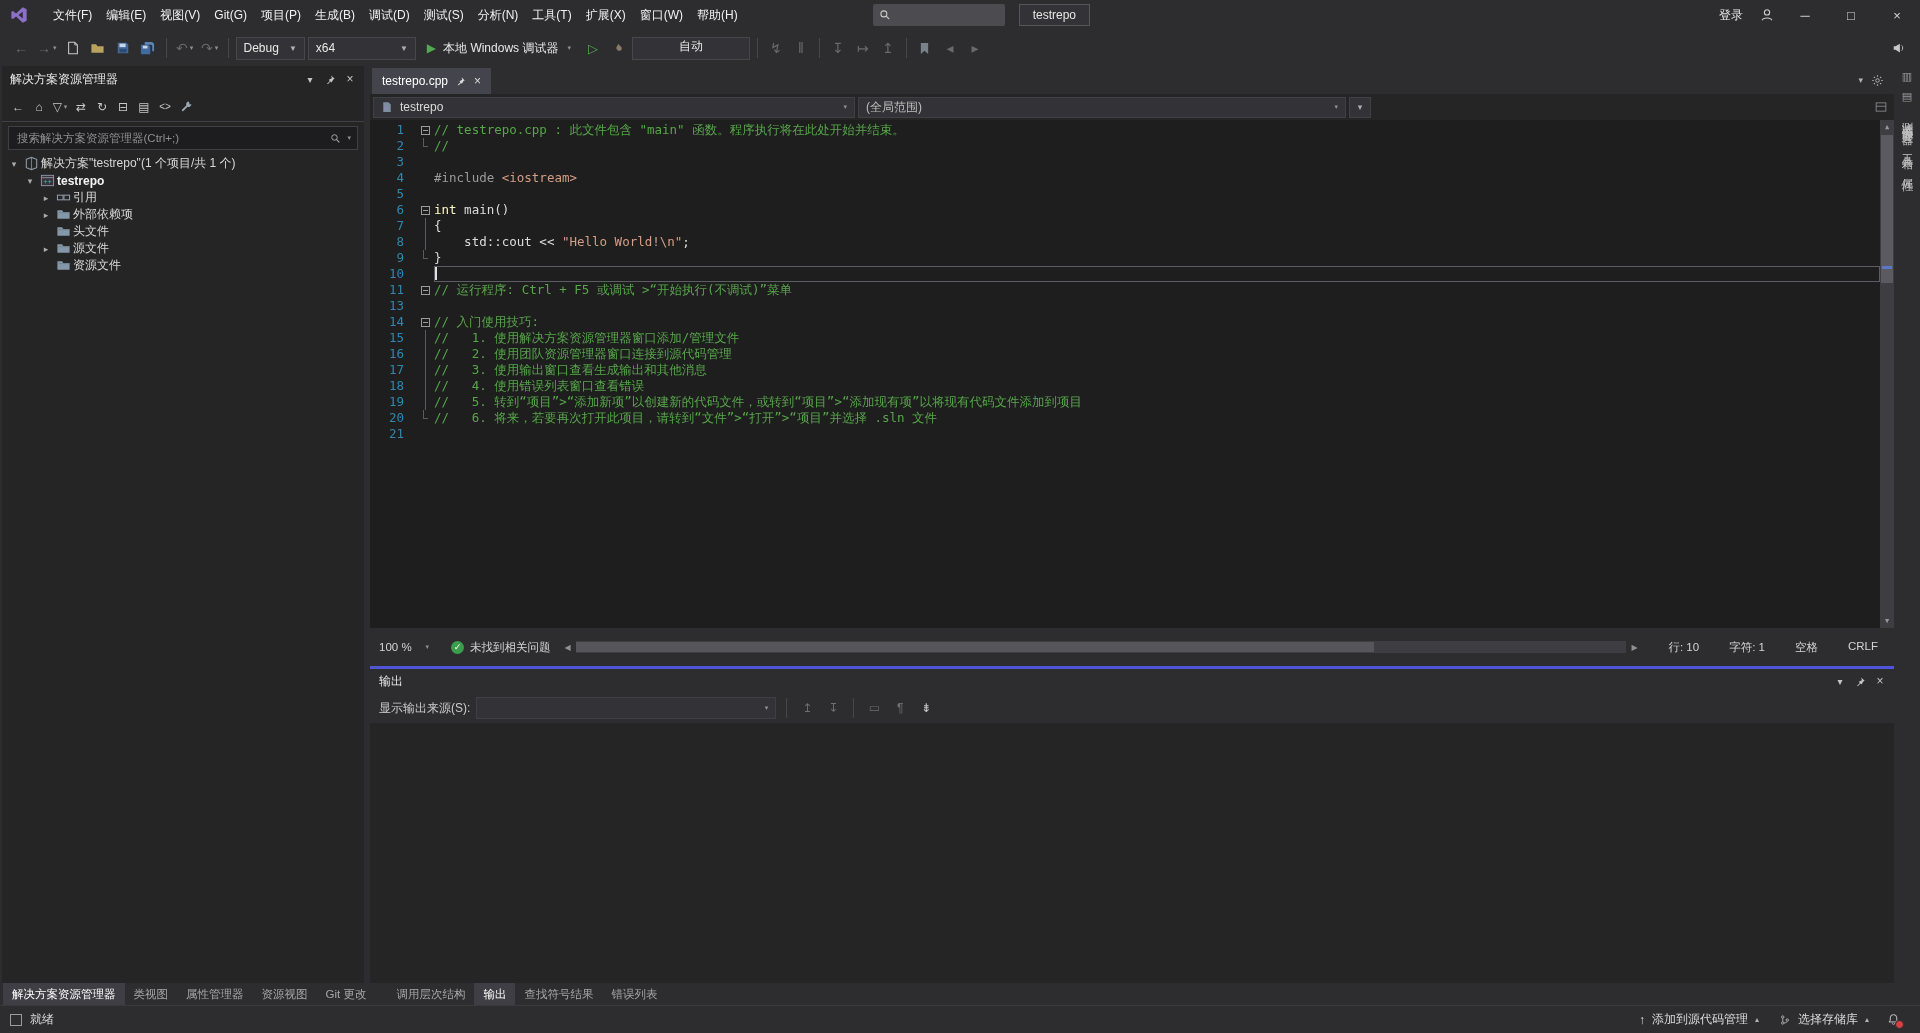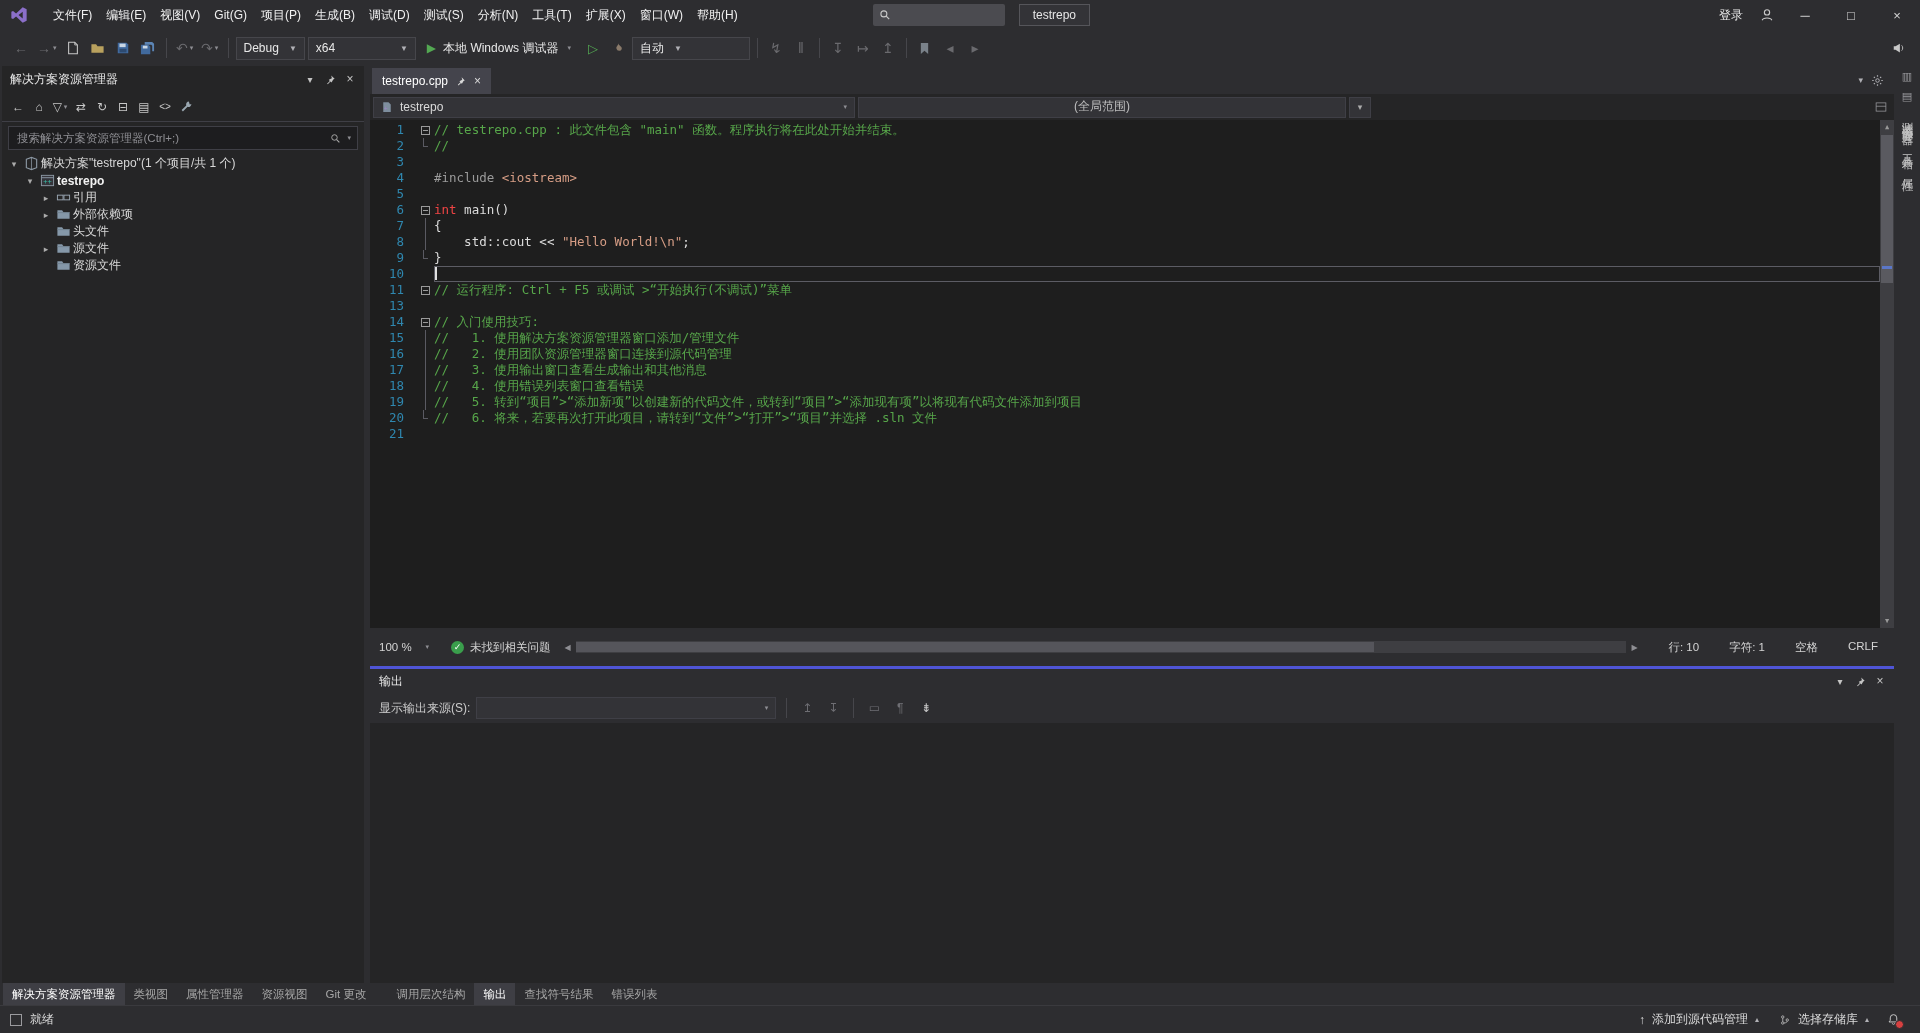--- a/index.html
+++ b/index.html
@@ -76,41 +76,41 @@
   .tab { height:26px; display:flex; align-items:center; gap:8px; padding:0 10px;
          background:#44444C; color:#FFFFFF; }
   .tab .x { font-size:12px; color:#DADADA; line-height:1; }
   .tabrow-right { margin-left:auto; display:flex; align-items:center; gap:8px; padding:0 10px; height:28px; }
 
   .bc-row { flex:0 0 26px; display:flex; align-items:center; background:#252526; padding:2px 3px; gap:3px; }
   .bc-combo { height:21px; background:#333337; border:1px solid #3F3F46; display:flex; align-items:center;
               padding:0 7px; gap:7px; color:#DADADA; }
   .bc-combo .sp { flex:1; }
   .bc-combo.proj { width:482px; }
-  .bc-combo.scope { width:488px; color:#BFBFBF;flex-direction:column; }
+  .bc-combo.scope { width:488px; color:#BFBFBF; }
   .bc-btn { width:22px; height:21px; background:#333337; border:1px solid #3F3F46; display:flex;
             align-items:center; justify-content:center; color:#ABABAB; font-size:9px; }
   .bc-right { margin-left:auto; display:flex; align-items:center; padding-right:4px; }
 
   
   .code-area { flex:1; background:#1E1E1E; position:relative; overflow:hidden; padding-top:2px;
                font-family:"DejaVu Sans Mono","Liberation Mono",monospace; font-size:12.5px; line-height:16px; }
   .code-lines { margin-right:14px; }
   .line { display:flex; height:16px; }
   .ln { flex:0 0 46px; text-align:right; padding-right:12px; color:#2F87AF; }
   .foldcol { flex:0 0 18px; display:flex; align-items:center; justify-content:center; }
   .fold-box { width:9px; height:9px; border:1px solid #9A9A9A; background:#1E1E1E; position:relative; }
   .fold-box::after { content:""; position:absolute; left:1px; right:1px; top:3px; height:1px; background:#9A9A9A; }
   .fold-mid { width:1px; height:16px; background:#5A5A62; }
   .fold-end { width:5px; height:9px; border-left:1px solid #5A5A62; border-bottom:1px solid #5A5A62;
               margin-bottom:7px; }
   .body { flex:1; white-space:pre; position:relative; }
   .line.cur .body { outline:1px solid #5C5C64; outline-offset:-1px; }
   .caret { position:absolute; left:1px; top:1px; width:1.5px; height:13px; background:#E0E0E0; }
-  .tk-c { color:#57A64A; } .tk-k { color:#ef4444; } .tk-s { color:#D69D85; }
+  .tk-c { color:#57A64A; } .tk-k { color:#fef9c3; } .tk-s { color:#D69D85; }
   .tk-pp { color:#9B9B9B;text-align:center; } .tk-p { color:#DCDCDC; }
 
   .vscroll { position:absolute; right:0; top:0; bottom:0; width:14px; background:#3E3E42; }
   .sarr { height:14px; display:flex; align-items:center; justify-content:center; font-size:7px; color:#999; }
   .sarr.bot { position:absolute; bottom:0; left:0; right:0; }
   .vthumb { position:absolute; left:1px; right:1px; top:15px; height:148px; background:#5A5A60; }
   .vmark { position:absolute; left:2px; right:2px; top:146px; height:3px; background:#5B77C8; }
 
   
   .e-status { flex:0 0 22px; display:flex; align-items:center; background:#2D2D30; font-size:11.5px; }
@@ -255,21 +255,21 @@
     <span class="arr mini">▾</span>
   </div>
   <span class="tbtn">
       <span class="play-o">▷</span>
     </span>
   <span class="tbtn dim">
     <svg width="12" height="13" viewBox="0 0 16 16">
         <path d="M8 1c1 3-3 4.2-2 7.2a3.6 3.6 0 0 0 7 .3C13.6 5.2 9.6 4.6 8 1z" fill="#8A7A6A"></path>
       </svg>
   </span>
-  <div class="combo" style="min-width:118px; ">
+  <div class="combo" style="min-width:118px; flex-direction:column;">
     <span>自动</span>
       <span class="arr">▼</span>
   </div>
   <span class="tsep"></span>
   <span class="tbtn dim">↯</span>
   <span class="tbtn dim">‖</span>
   <span class="tsep"></span>
   <span class="tbtn dim">↧</span>
   <span class="tbtn dim">↦</span>
   <span class="tbtn dim">↥</span>

